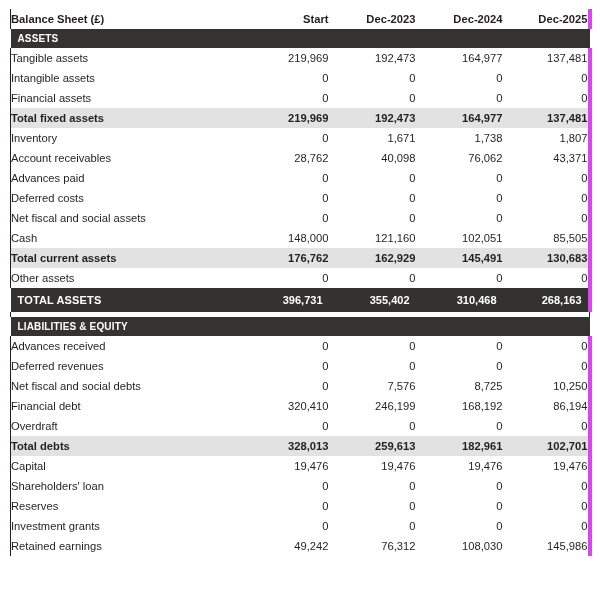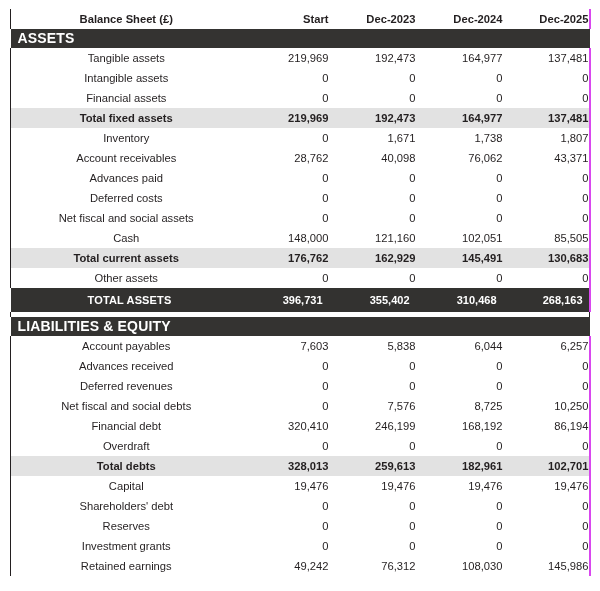--- a/index.html
+++ b/index.html
@@ -37,36 +37,36 @@
     margin: 0;
     height: 20px;
     line-height: 20px;
     vertical-align: middle;
     box-sizing: border-box;
     white-space: nowrap;
     overflow: hidden;
   }
 
   .lbl {
-    text-align: center;
+    text-align: left;
     padding-left: 6px;
     border-left: 1px solid #231f20;
   }
   .num {
     text-align: right;
     padding-right: 5px;
   }
-  .num.last { border-right: 2px solid #d946ef; }
+  .num.last { border-right: 4px solid #d946ef; }
 
   
   tr.section-row td {
     background: #343331;
     color: #ffffff;
     font-weight: bold;
-    font-size: 14px;
+    font-size: 10px;
     height: 16px;
     line-height: 19px;
     letter-spacing: 0.15px;
     border-left: none;
     border-right: none;
     padding-left: 7px;
   }
 
   
   tr.grand-row td {
@@ -218,27 +218,20 @@
           <td class="num">310,468</td>
           <td class="num last">268,163</td>
         </tr>
         <tr class="gap-row">
           <td class="fullgap" colspan="5"></td>
         </tr>
         <tr class="section-row">
           <td class="" colspan="5">LIABILITIES &amp; EQUITY</td>
         </tr>
         <tr class="data-row">
-          <td class="lbl">Account payables</td>
-          <td class="num">7,603</td>
-          <td class="num">5,838</td>
-          <td class="num">6,044</td>
-          <td class="num last">6,257</td>
-        </tr>
-        <tr class="data-row">
           <td class="lbl">Advances received</td>
           <td class="num">0</td>
           <td class="num">0</td>
           <td class="num">0</td>
           <td class="num last">0</td>
         </tr>
         <tr class="data-row">
           <td class="lbl">Deferred revenues</td>
           <td class="num">0</td>
           <td class="num">0</td>
@@ -274,21 +267,21 @@
           <td class="num last">102,701</td>
         </tr>
         <tr class="data-row">
           <td class="lbl">Capital</td>
           <td class="num">19,476</td>
           <td class="num">19,476</td>
           <td class="num">19,476</td>
           <td class="num last">19,476</td>
         </tr>
         <tr class="data-row">
-          <td class="lbl">Shareholders' debt</td>
+          <td class="lbl">Shareholders' loan</td>
           <td class="num">0</td>
           <td class="num">0</td>
           <td class="num">0</td>
           <td class="num last">0</td>
         </tr>
         <tr class="data-row">
           <td class="lbl">Reserves</td>
           <td class="num">0</td>
           <td class="num">0</td>
           <td class="num">0</td>

